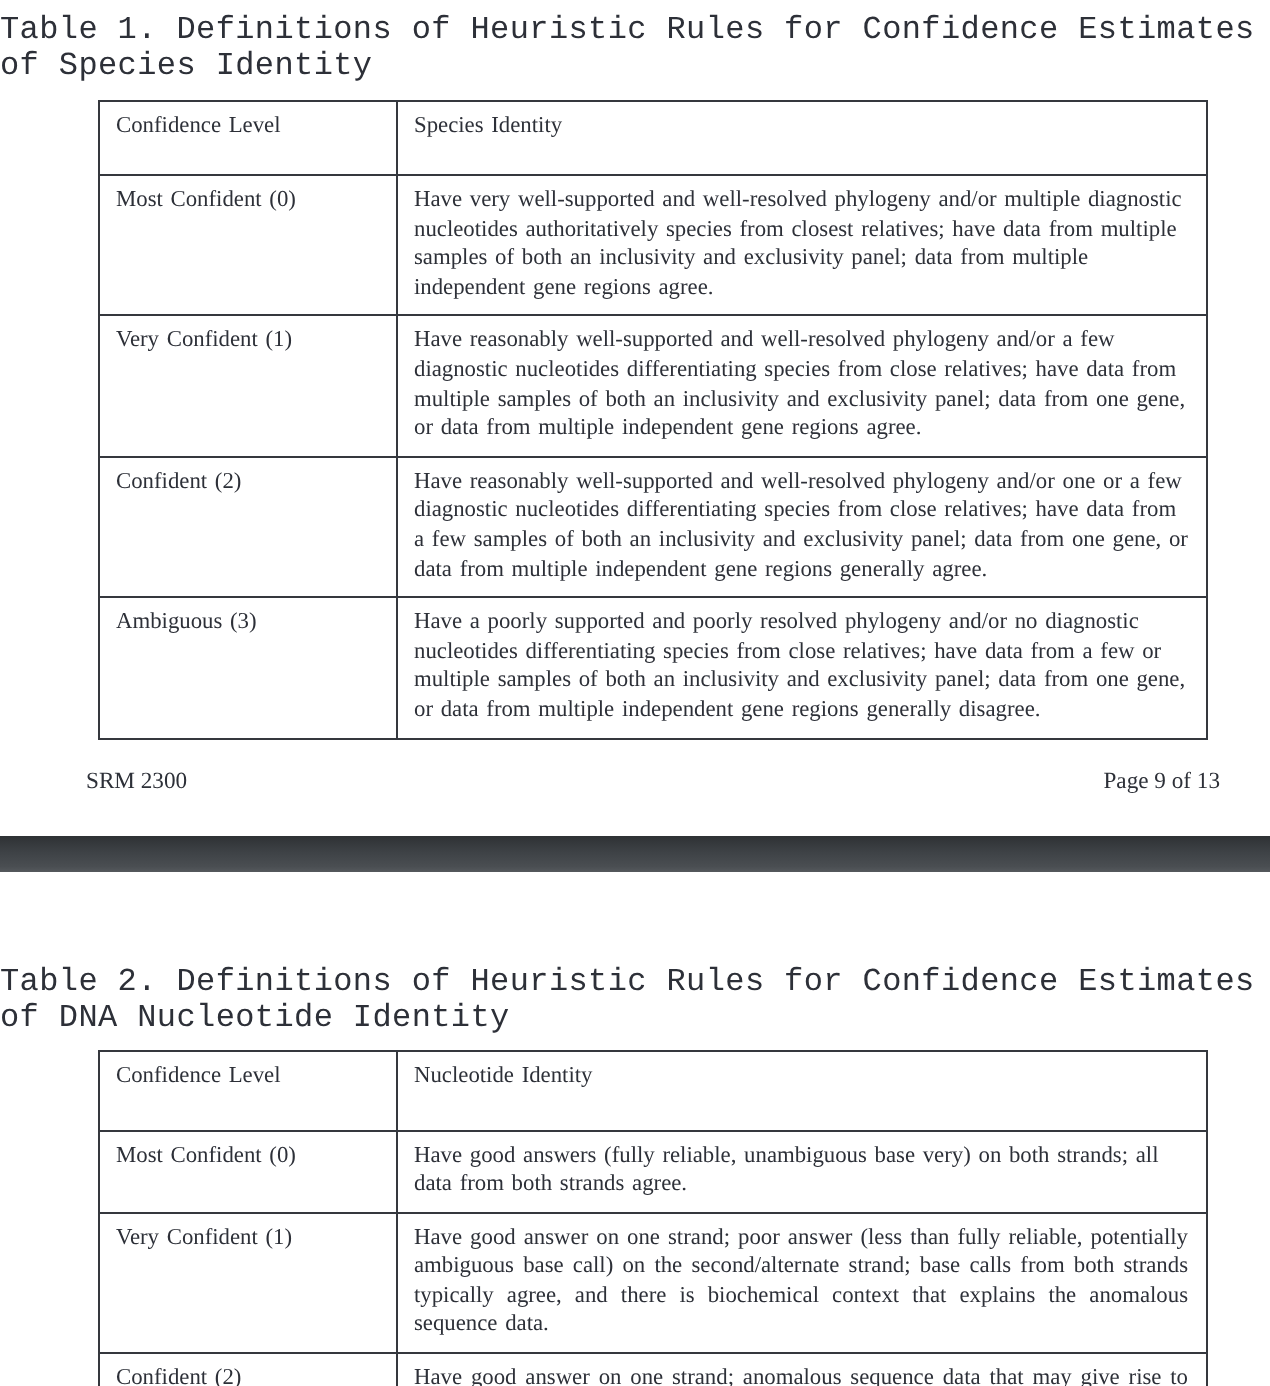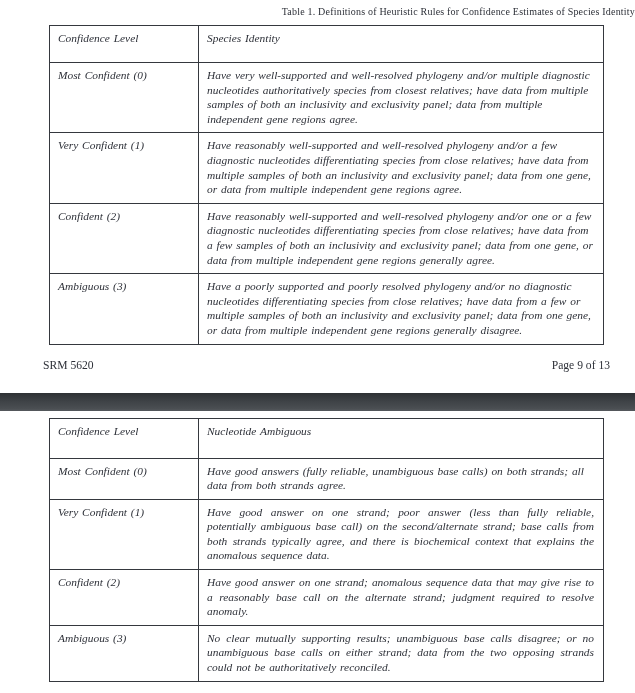--- a/index.html
+++ b/index.html
@@ -5,41 +5,41 @@
   * { margin: 0; padding: 0; box-sizing: border-box; }
   html, body {
     width: 635px; height: 693px;
     background: #ffffff;
     font-family: "Liberation Serif", "DejaVu Serif", serif;
     color: #2d3038;
     overflow: hidden;
   }
   .page { background: #ffffff; }
   .doc-title {
-    text-align: right;
-    font-size: 10px;
+    text-align: left;
+    font-size: 16px;
     letter-spacing: 0.2px;
     color: #2d3038;
+    font-family: Liberation Mono, monospace;
   }
   .page1 .doc-title { padding-top: 6px; }
   .rules-table {
     border-collapse: collapse;
     margin-left: 49px;
     width: 554px;
     table-layout: fixed;
   }
   .rules-table td {
     border: 1.5px solid #35383e;
     vertical-align: top;
     font-size: 11.4px;
     line-height: 14.6px;
     padding: 5px 9px 6px 8px;
     color: #2d3038;
     word-spacing: 1px;
-    font-style: italic;
   }
   .rules-table .col-level { width: 149px; }
   .rules-table .col-def   { width: 405px; }
   .rules-table .header-row td { height: 37px; }
   .t2 td.def { text-align: justify; }
   .t2 td.def.last-left { text-align: left; }
   #t1 { margin-top: 8px; }
   
   #t1 tr.r0 td { height: 67px; }
   #t1 tr.r1 td { height: 60px; }
@@ -91,38 +91,39 @@
       <td class="col-def">Have reasonably well-supported and well-resolved phylogeny and/or one or a few diagnostic nucleotides differentiating species from close relatives; have data from a few samples of both an inclusivity and exclusivity panel; data from one gene, or data from multiple independent gene regions generally agree.</td>
     </tr>
     <tr class="r3">
       <td class="col-level">Ambiguous (3)</td>
       <td class="col-def">Have a poorly supported and poorly resolved phylogeny and/or no diagnostic nucleotides differentiating species from close relatives; have data from a few or multiple samples of both an inclusivity and exclusivity panel; data from one gene, or data from multiple independent gene regions generally disagree.</td>
     </tr>
   </tbody>
     </table>
 
   <div class="page-footer">
-    <span>SRM 5620</span>
+    <span>SRM 2300</span>
     <span>Page 9 of 13</span>
   </div>
 </div>
 
 <div class="separator-bar"></div>
 
 <div class="page page2">
+  <div class="doc-title">Table 2.  Definitions  of Heuristic  Rules  for Confidence  Estimates  of DNA  Nucleotide  Identity</div>
 
   <table class="rules-table t2" id="t2">
     <tbody>
         <tr class="header-row">
       <td class="col-level">Confidence Level</td>
-      <td class="col-def">Nucleotide Ambiguous</td>
+      <td class="col-def">Nucleotide Identity</td>
     </tr>
     <tr class="r0">
       <td class="col-level">Most Confident (0)</td>
-      <td class="col-def def last-left">Have good answers (fully reliable, unambiguous base calls) on both strands; all data from both strands agree.</td>
+      <td class="col-def def last-left">Have good answers (fully reliable, unambiguous base very) on both strands; all data from both strands agree.</td>
     </tr>
     <tr class="r1">
       <td class="col-level">Very Confident (1)</td>
       <td class="col-def def">Have good answer on one strand; poor answer (less than fully reliable, potentially ambiguous base call) on the second/alternate strand; base calls from both strands typically agree, and there is biochemical context that explains the anomalous sequence data.</td>
     </tr>
     <tr class="r2">
       <td class="col-level">Confident (2)</td>
       <td class="col-def def">Have good answer on one strand; anomalous sequence data that may give rise to a reasonably base call on the alternate strand; judgment required to resolve anomaly.</td>
     </tr>
     <tr class="r3">

